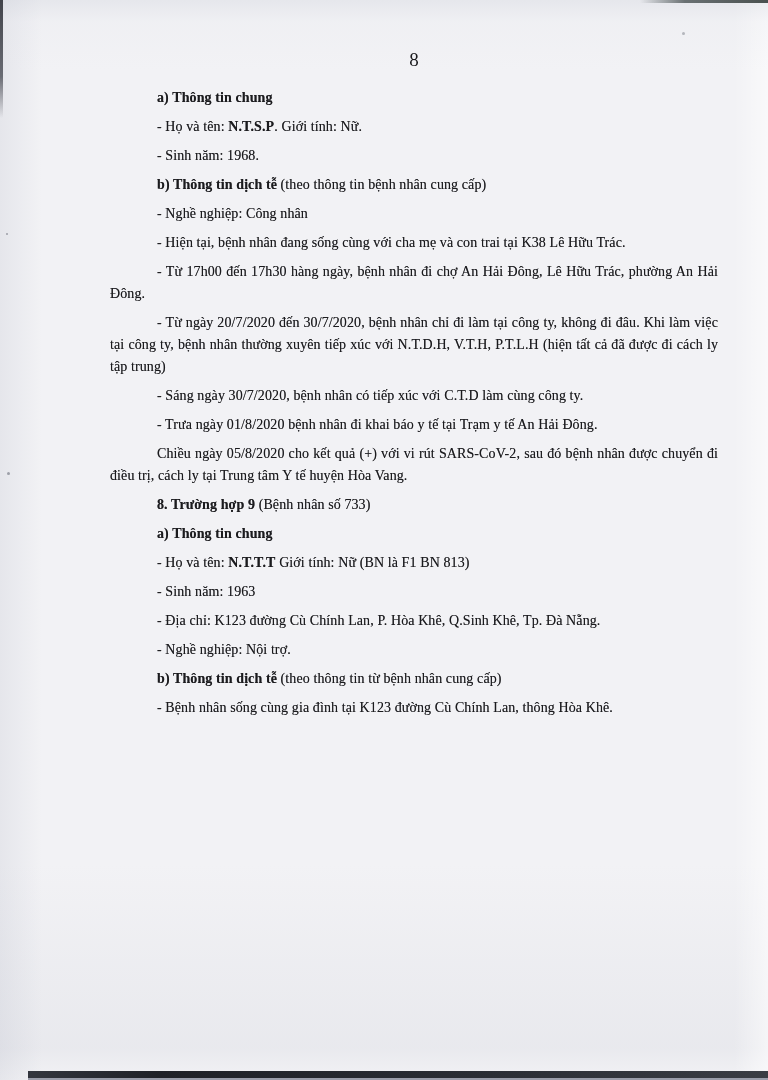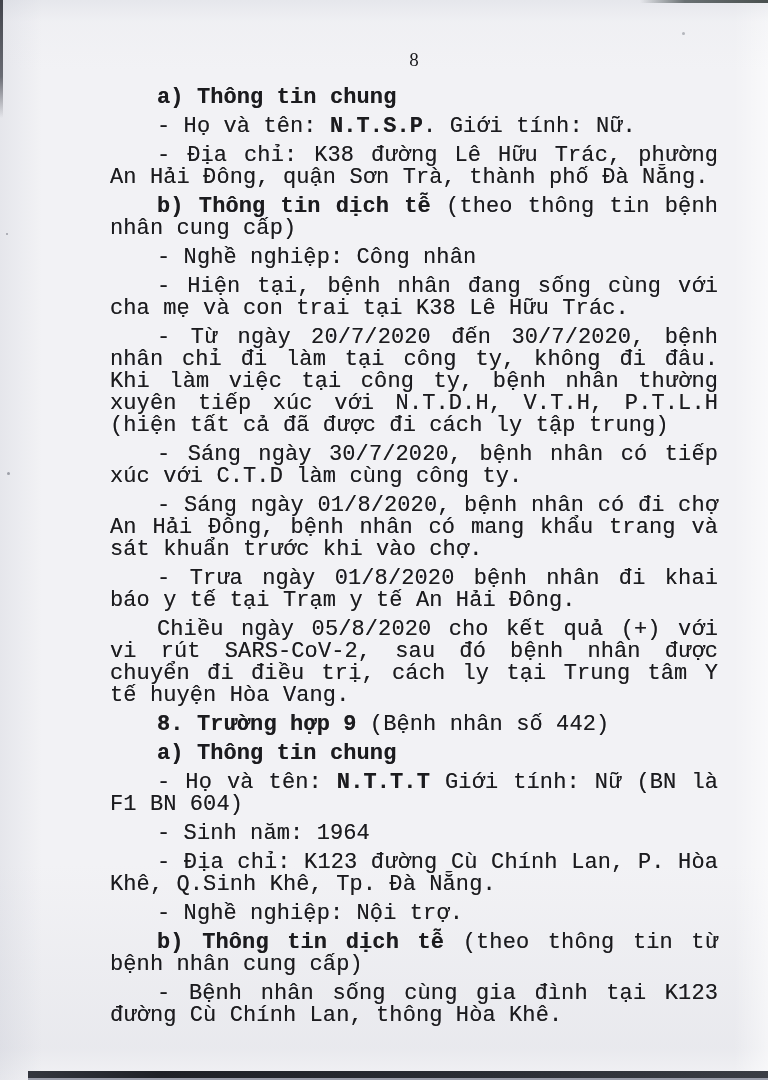--- a/index.html
+++ b/index.html
@@ -51,27 +51,26 @@
     text-align: center;
     font-size: 19px;
     line-height: 24px;
   }
   .doc {
     position: absolute;
     top: 84px; left: 110px; width: 608px;
   }
   .para {
     margin: 0 0 7px 0;
-    font-size: 22px;
+    font-size: 14px;
     line-height: 22px;
     text-align: justify;
     text-indent: 47px;
     letter-spacing: 0.1px;
     text-shadow: 0 0 0.5px rgba(25,25,30,0.55);
-    font-family: Liberation Mono, monospace;
   }
   .para.head { margin-top: 3px; }
   .b { font-weight: 700; }
 </style>
 </head>
 <body>
 
 <div class="page">
 
   <div class="edge-top-right"></div>
@@ -83,50 +82,50 @@
   <div class="speck speck-3"></div>
 
   <div class="page-number">8</div>
 
   <main class="doc">
 
     <p class="para head"><span class="b">a) Thông tin chung</span></p>
 
     <p class="para"><span>- Họ và tên: </span><span class="b">N.T.S.P</span><span>. Giới tính: Nữ.</span></p>
 
+    <p class="para">- Sinh năm: 1968.</p>
 
-    <p class="para">- Địa chỉ: K38 đường Lê Hữu Trác, phường An Hải Đông, quận Sơn Trà, thành phố Đà Nẵng.</p>
 
     <p class="para head"><span class="b">b) Thông tin dịch tễ </span><span>(theo thông tin bệnh nhân cung cấp)</span></p>
 
     <p class="para">- Nghề nghiệp: Công nhân</p>
 
     <p class="para">- Hiện tại, bệnh nhân đang sống cùng với cha mẹ và con trai tại K38 Lê Hữu Trác.</p>
 
 
+    <p class="para">- Từ 17h00 đến 17h30 hàng ngày, bệnh nhân đi chợ An Hải Đông, Lê Hữu Trác, phường An Hải Đông.</p>
 
     <p class="para">- Từ ngày 20/7/2020 đến 30/7/2020, bệnh nhân chỉ đi làm tại công ty, không đi đâu. Khi làm việc tại công ty, bệnh nhân thường xuyên tiếp xúc với N.T.D.H, V.T.H, P.T.L.H (hiện tất cả đã được đi cách ly tập trung)</p>
 
     <p class="para">- Sáng ngày 30/7/2020, bệnh nhân có tiếp xúc với C.T.D làm cùng công ty.</p>
 
-    <p class="para">- Sáng ngày 01/8/2020, bệnh nhân có đi chợ An Hải Đông, bệnh nhân có mang khẩu trang và sát khuẩn trước khi vào chợ.</p>
 
     <p class="para">- Trưa ngày 01/8/2020 bệnh nhân đi khai báo y tế tại Trạm y tế An Hải Đông.</p>
 
 
 
     <p class="para">Chiều ngày 05/8/2020 cho kết quả (+) với vi rút SARS-CoV-2, sau đó bệnh nhân được chuyển đi điều trị, cách ly tại Trung tâm Y tế huyện Hòa Vang.</p>
 
-    <p class="para head"><span class="b">8. Trường hợp 9 </span><span>(Bệnh nhân số 442)</span></p>
+    <p class="para head"><span class="b">8. Trường hợp 9 </span><span>(Bệnh nhân số 733)</span></p>
 
     <p class="para head"><span class="b">a) Thông tin chung</span></p>
 
-    <p class="para"><span>- Họ và tên: </span><span class="b">N.T.T.T</span><span> Giới tính: Nữ (BN là F1 BN 604)</span></p>
+    <p class="para"><span>- Họ và tên: </span><span class="b">N.T.T.T</span><span> Giới tính: Nữ (BN là F1 BN 813)</span></p>
 
-    <p class="para">- Sinh năm: 1964</p>
+    <p class="para">- Sinh năm: 1963</p>
 
     <p class="para">- Địa chỉ: K123 đường Cù Chính Lan, P. Hòa Khê, Q.Sinh Khê, Tp. Đà Nẵng.</p>
 
     <p class="para">- Nghề nghiệp: Nội trợ.</p>
 
     <p class="para head"><span class="b">b) Thông tin dịch tễ </span><span>(theo thông tin từ bệnh nhân cung cấp)</span></p>
 
     <p class="para">- Bệnh nhân sống cùng gia đình tại K123 đường Cù Chính Lan, thông Hòa Khê.</p>
 
   </main>

